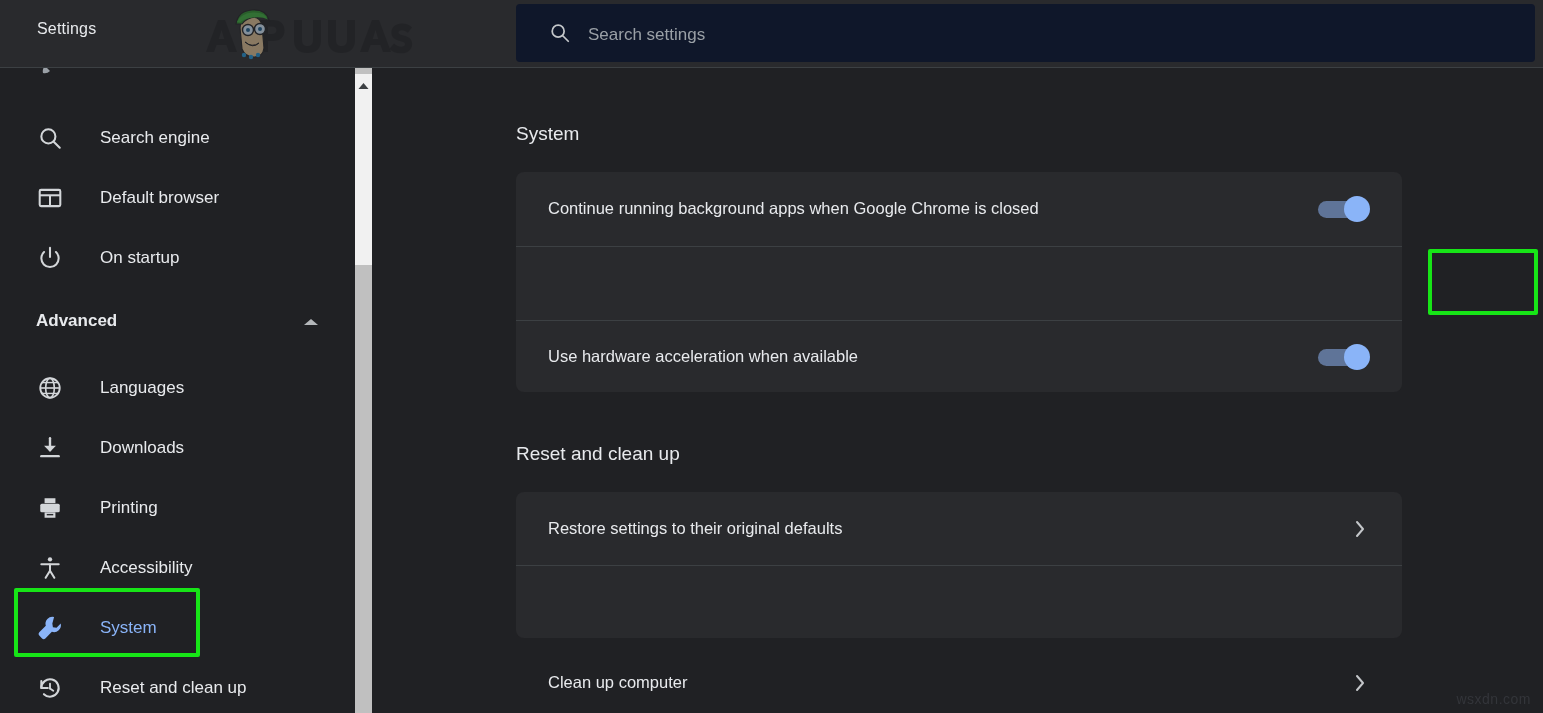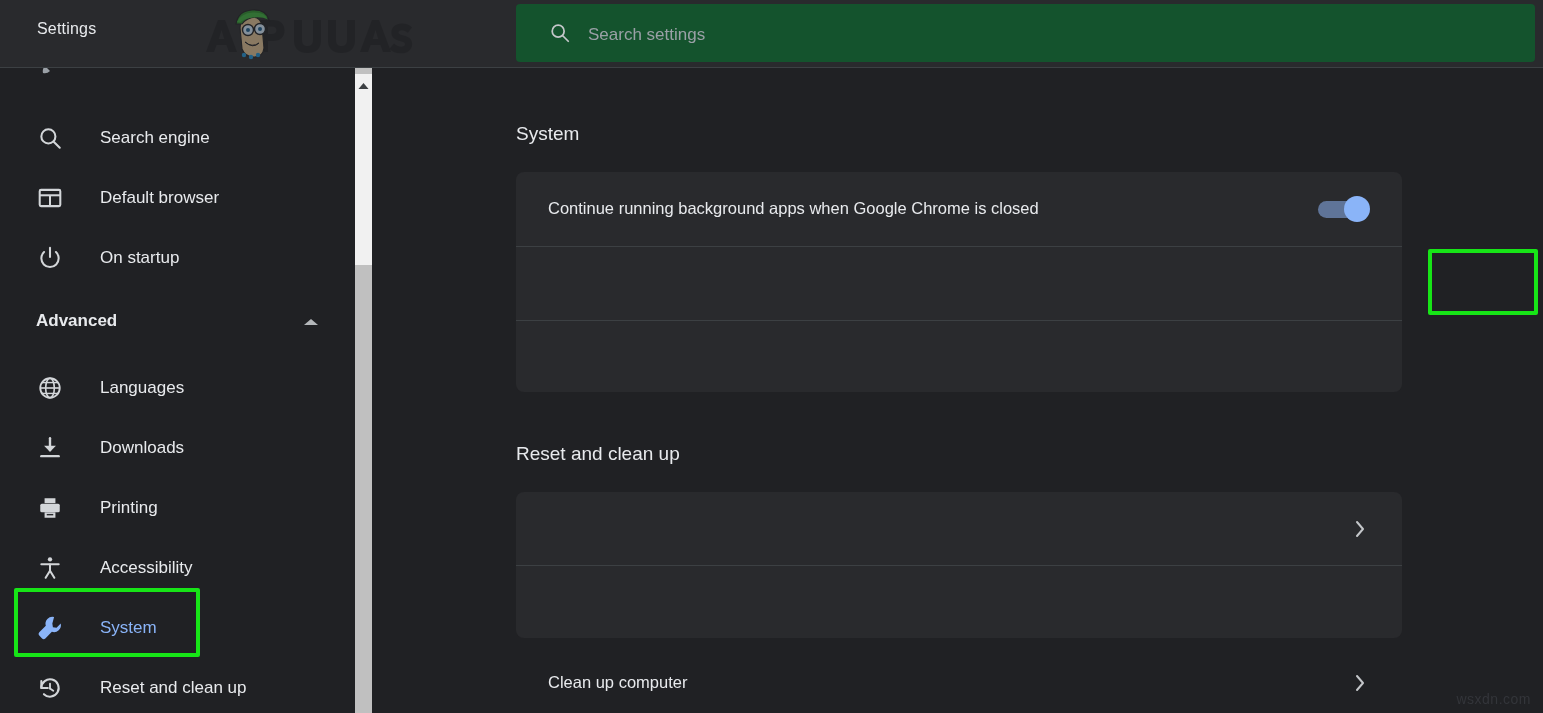--- a/index.html
+++ b/index.html
@@ -20,21 +20,21 @@
   .header-title {
     position:absolute; left:37px; top:20px;
     font-size:16px; color:#e8eaed; font-weight:400; letter-spacing:.2px;
   }
   .watermark-logo {
     position:absolute; left:198px; top:8px; width:215px; height:52px;
     opacity:.55;
   }
   .search-box {
     position:absolute; left:516px; top:4px; width:1019px; height:58px;
-    background:#14532d; border-radius:4px;
+    background:#0f172a; border-radius:4px;
   }
   .search-icon {
     position:absolute; left:33px; top:18px; width:22px; height:22px;
   }
   .search-placeholder {
     position:absolute; left:72px; top:21px;
     font-size:17px; color:#9aa0a6;
   }
 
   
@@ -319,37 +319,45 @@
 
       <div class="row" style="top:0; height:74px;">
         <div class="row-label" style="top:27px;">Continue running background apps when Google Chrome is closed</div>
         <div class="toggle" style="right:28px; top:24px;">
           <div class="toggle-track"></div>
           <div class="toggle-knob"></div>
         </div>
       </div>
       <div class="row-divider" style="top:74px;"></div>
 
+      <div class="row" style="top:74px; height:74px;">
+        <div class="row-label" style="top:101px;">Use hardware acceleration when available</div>
+        <div class="toggle" style="right:28px; top:98px;">
+          <div class="toggle-track"></div>
+          <div class="toggle-knob"></div>
+        </div>
+      </div>
       <div class="row-divider" style="top:148px;"></div>
 
       <div class="row" style="top:148px; height:72px;">
         <div class="row-label" style="top:174px;">Open your computer's proxy settings</div>
         <svg class="ext-icon" style="right:32px; top:172px;" viewBox="0 0 24 24">
           <path d="M4.5 6.5 h7 M4.5 6.5 v13 h13 v-7" fill="none" stroke="#c4c7ca" stroke-width="1.8" stroke-linecap="round"></path>
           <path d="M13.5 3.5 h7 v7" fill="none" stroke="#c4c7ca" stroke-width="1.8" stroke-linecap="round" stroke-linejoin="round"></path>
           <line x1="20" y1="4" x2="11.5" y2="12.5" stroke="#c4c7ca" stroke-width="1.8" stroke-linecap="round"></line>
         </svg>
       </div>
     </div>
 
     <div class="section-title" style="left:142px; top:375px;">Reset and clean up</div>
 
     <div class="card" style="left:142px; top:424px; width:886px; height:146px;">
 
       <div class="row" style="top:0; height:73px;">
+        <div class="row-label" style="top:27px;">Restore settings to their original defaults</div>
         <svg class="chevron-right" style="right:36px; top:28px;" viewBox="0 0 12 18">
           <path d="M3 2 L9 9 L3 16" fill="none" stroke="#c4c7ca" stroke-width="2" stroke-linecap="round" stroke-linejoin="round"></path>
         </svg>
       </div>
       <div class="row-divider" style="top:73px;"></div>
 
       <div class="row" style="top:73px; height:73px;margin-top:8px;">
         <div class="row-label" style="top:100px;">Clean up computer</div>
         <svg class="chevron-right" style="right:36px; top:101px;" viewBox="0 0 12 18">
           <path d="M3 2 L9 9 L3 16" fill="none" stroke="#c4c7ca" stroke-width="2" stroke-linecap="round" stroke-linejoin="round"></path>

